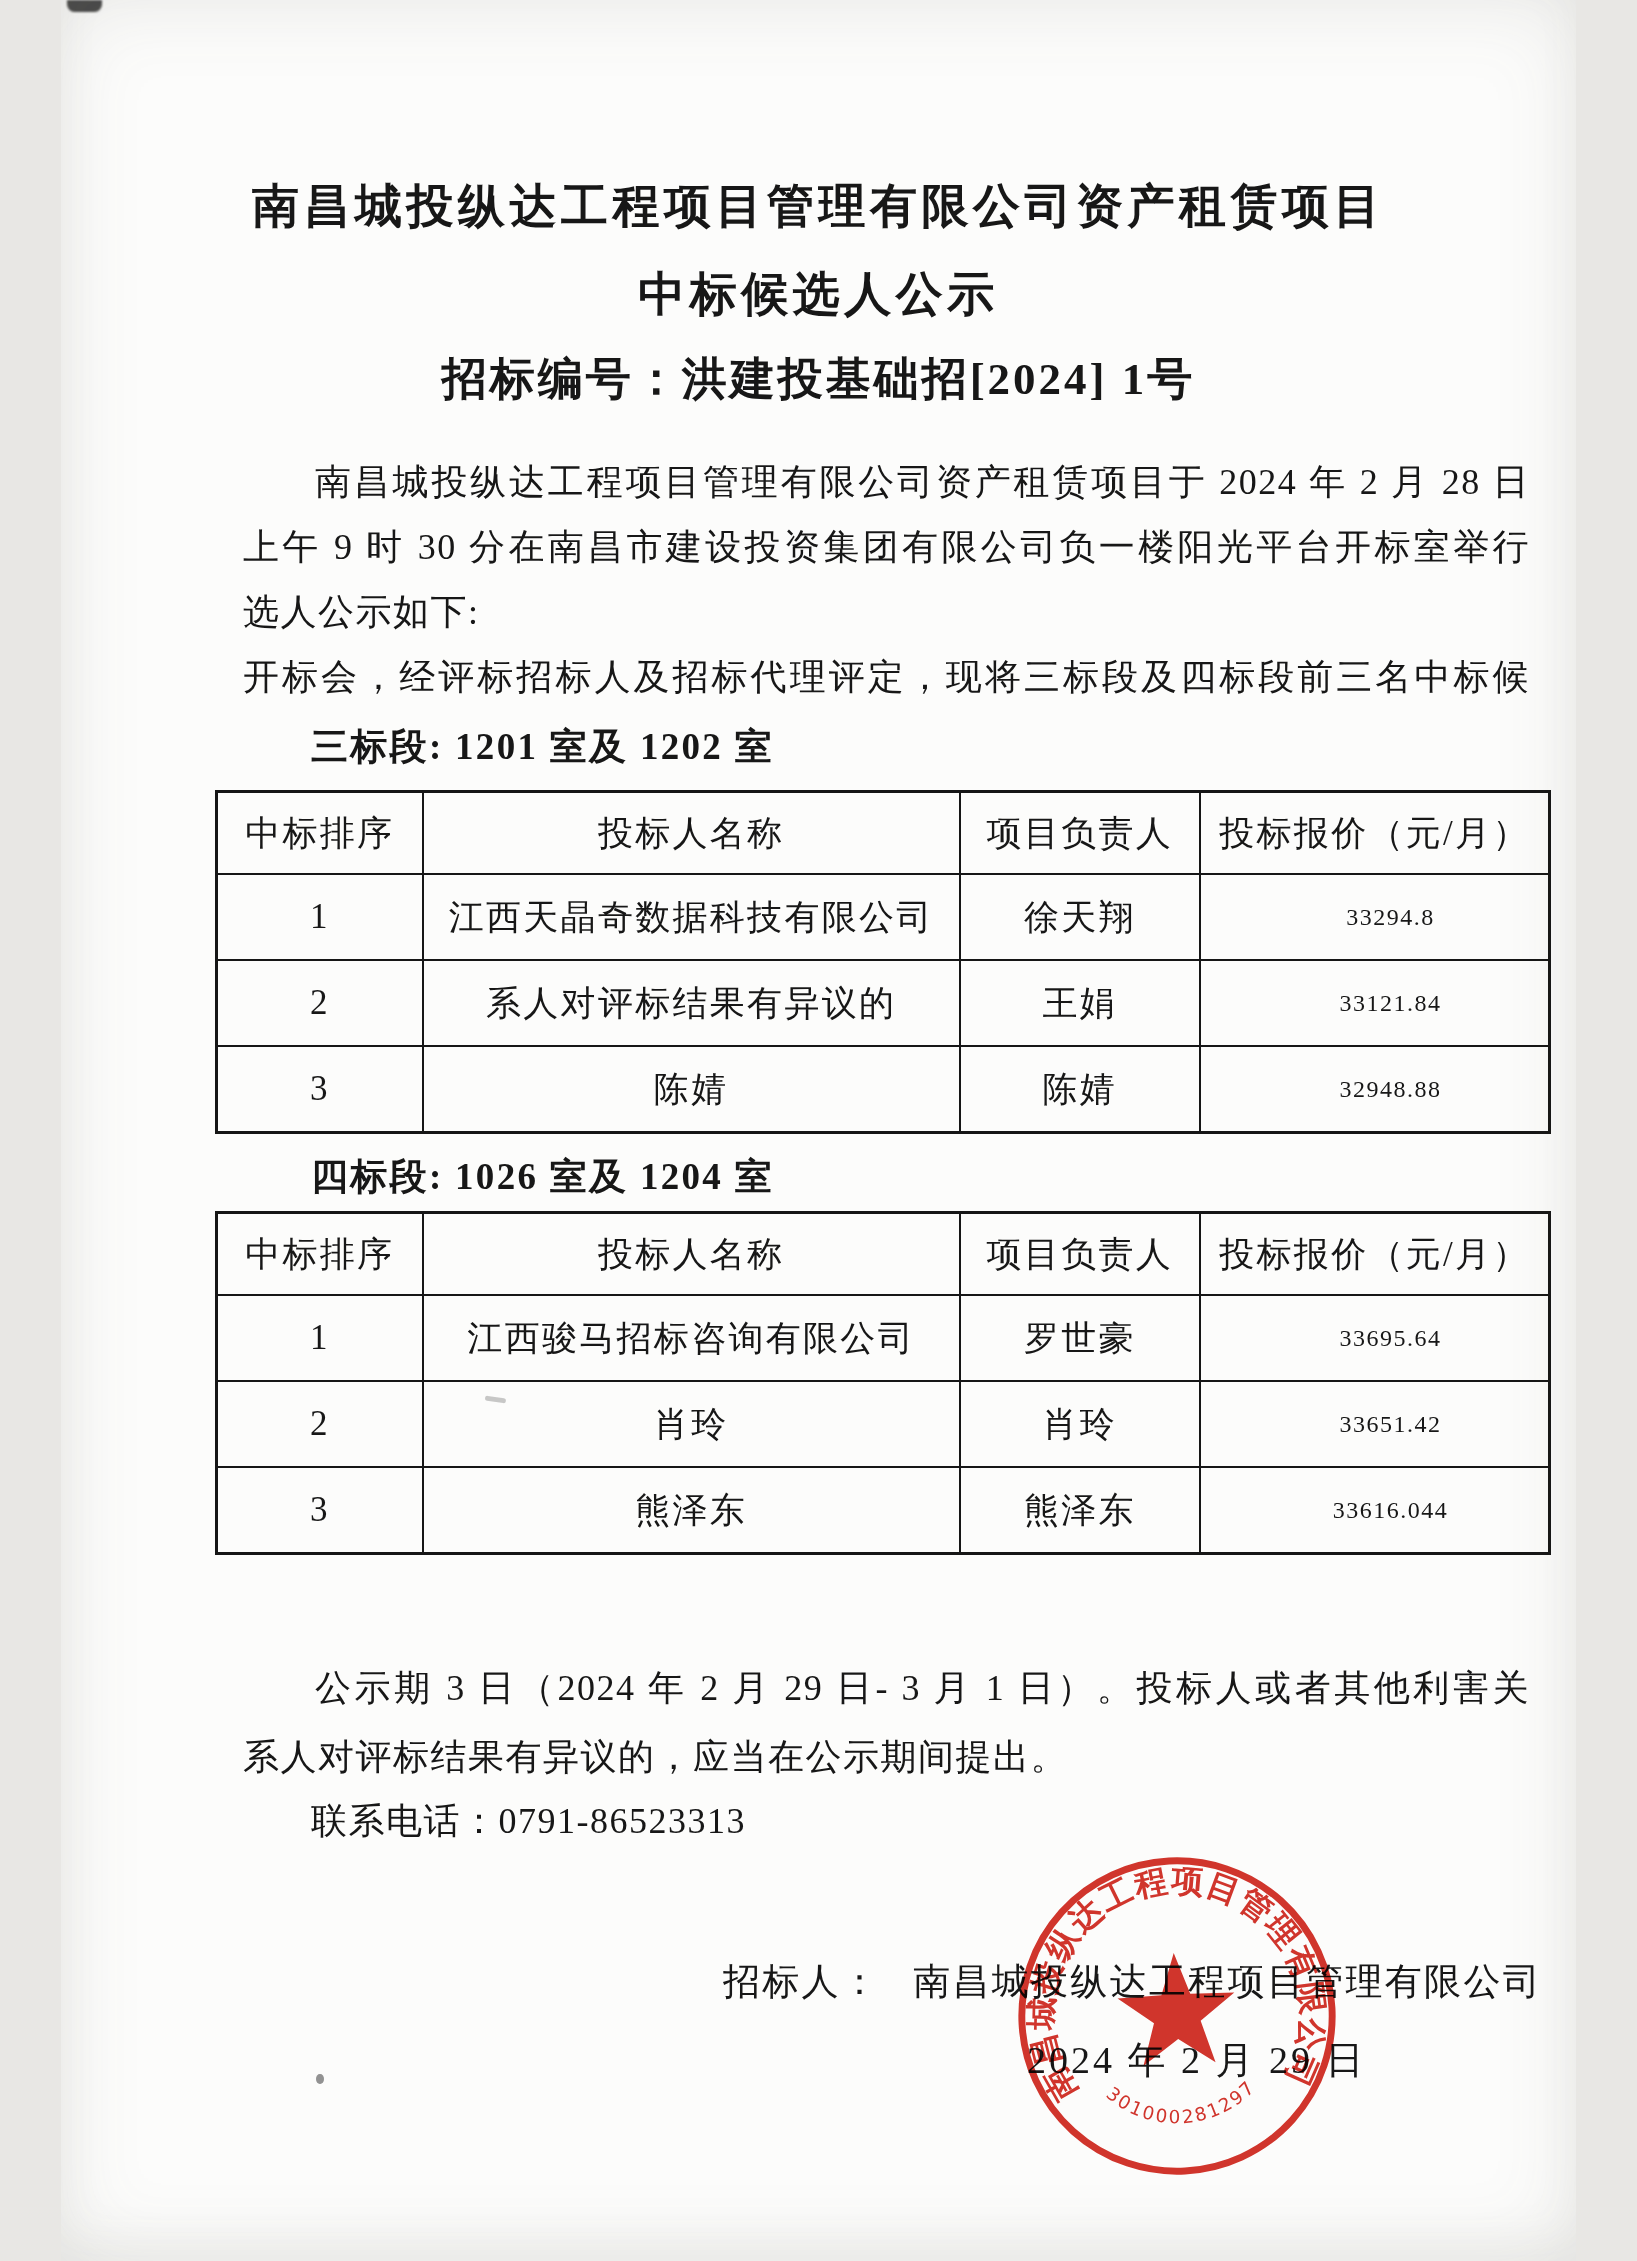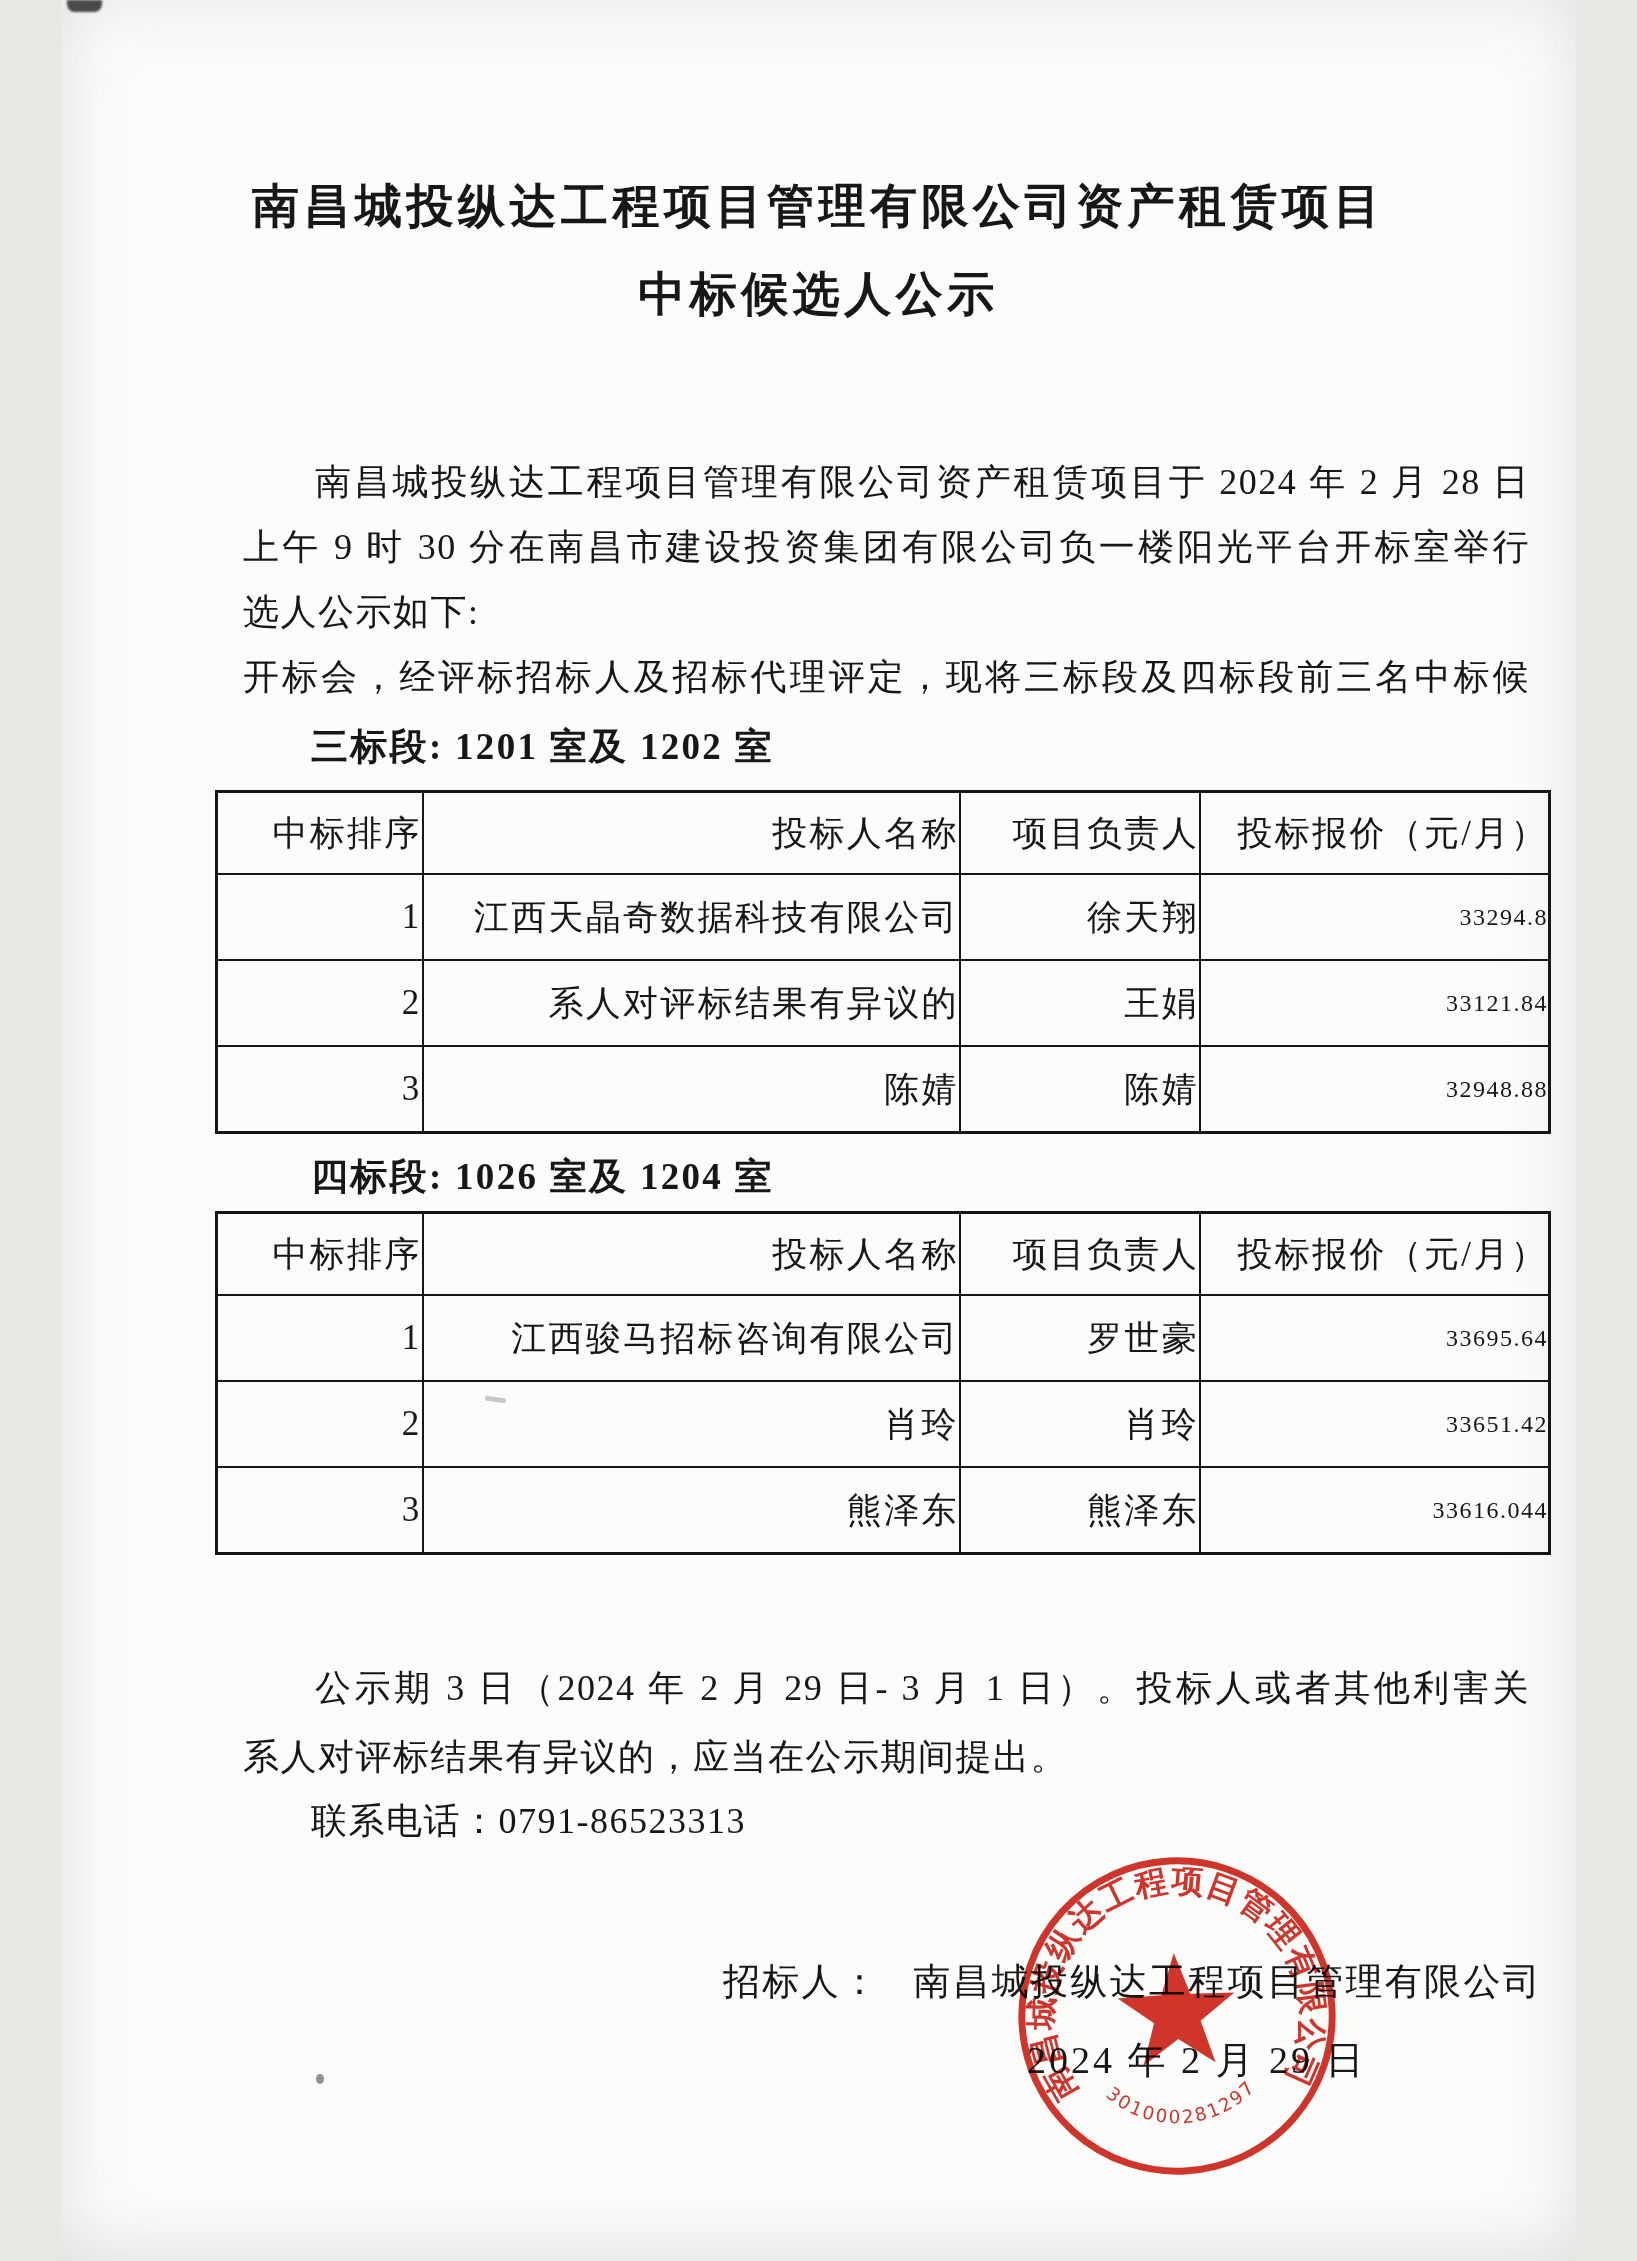--- a/index.html
+++ b/index.html
@@ -51,21 +51,21 @@
   table.btable {
     position:absolute; left:154px; width:1336px;
     border-collapse:collapse; table-layout:fixed;
     font-size:35px; background:transparent;
     border:3.8px solid #161616;
   }
   #table1 { top:790px; }
   #table2 { top:1211px; }
   .btable th, .btable td {
     border:2.3px solid #161616; padding:0;
-    text-align:right; vertical-align:middle;
+    text-align:center; vertical-align:middle;
     letter-spacing:2.3px; font-weight:400; overflow:hidden;
   }
   .btable th { height:80px; }
   .btable td { height:84px; }
   .btable td.num { letter-spacing:1.5px; font-size:24px;padding-left:32px; }
 
   .signature {
     position:absolute; top:1957px; left:662px;
     font-size:37px; letter-spacing:2.3px; white-space:nowrap;
   }
@@ -94,20 +94,21 @@
   .speck3 { left:424px; top:1397px; width:21px; height:4.5px; background:#9a9a9a;
             opacity:.55; border-radius:2.3px; transform:rotate(8deg); }
 </style>
 </head>
 <body>
 
 <div class="page">
 
   <div class="title t1">南昌城投纵达工程项目管理有限公司资产租赁项目</div>
   <div class="title t2">中标候选人公示</div>
+  <div class="title t3">招标编号：洪建投基础招[2024] 1号</div>
 
   <div class="para" id="intro">
     <div class="ln first">南昌城投纵达工程项目管理有限公司资产租赁项目于 2024 年 2 月 28 日</div>
     <div class="ln">上午 9 时 30 分在南昌市建设投资集团有限公司负一楼阳光平台开标室举行</div>
     <div class="ln last">选人公示如下:</div>
     <div class="ln">开标会，经评标招标人及招标代理评定，现将三标段及四标段前三名中标候</div>
   </div>
 
   <div class="sec-heading" id="sec1-heading">三标段: 1201 室及 1202 室</div>
 

